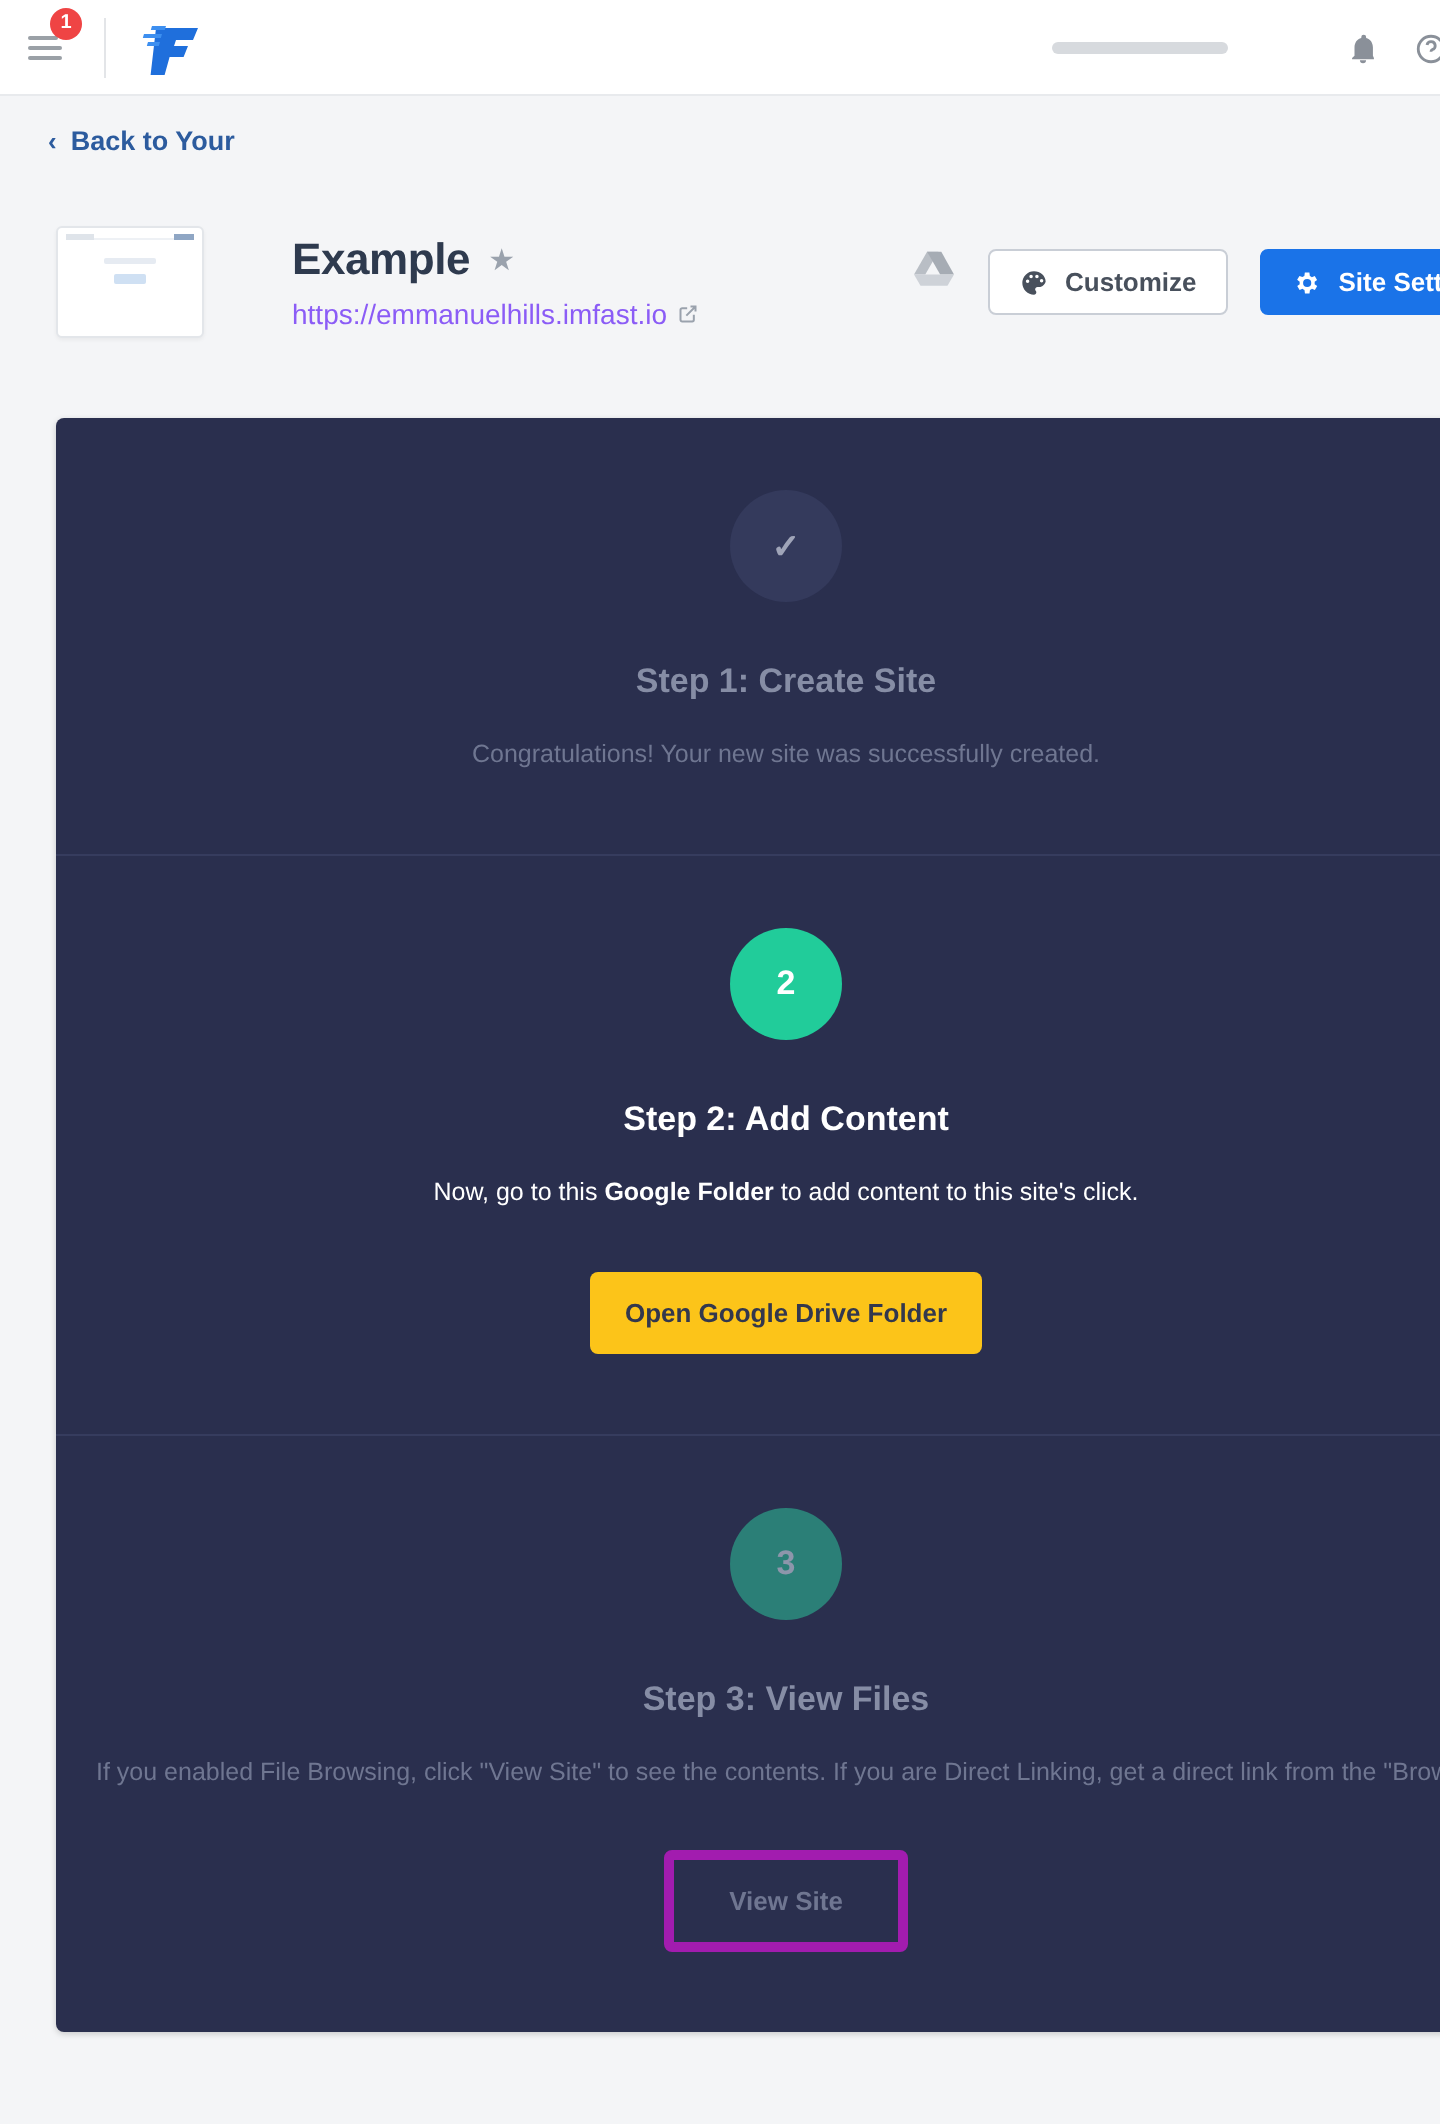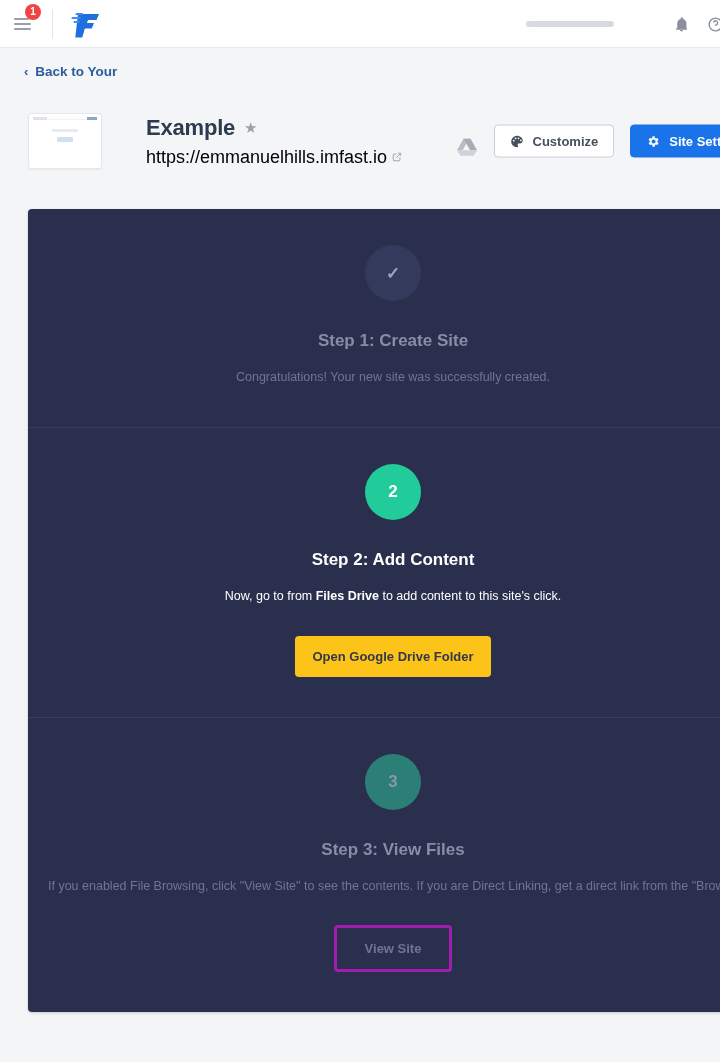--- a/index.html
+++ b/index.html
@@ -166,32 +166,32 @@
     letter-spacing: -.2px;
   }
   .star-icon { color: #9aa2ad; font-size: 15px; line-height: 1; cursor: pointer; }
   .site-url-row {
     display: flex;
     align-items: center;
     gap: 5px;
     margin-top: 6px;
   }
   .site-url {
-    font-size: 18px;
-    color: #000000;
+    font-size: 14px;
+    color: #8b5cf6;
   }
   .ext-icon { color: #9aa2ad; display: block; }
 
   .header-actions {
     position: absolute;
     right: 0;
     top: 50%;
     transform: translateY(-50%);
     display: flex;
-    align-items: flex-end;
+    align-items: flex-start;
     gap: 16px;
   }
   .drive-icon { display: block; cursor: pointer; }
   .btn {
     display: inline-flex;
     align-items: center;
     gap: 9px;
     height: 33px;
     padding: 0 15px;
     border-radius: 4px;
@@ -273,21 +273,21 @@
     font-family: "Liberation Sans", sans-serif;
   }
   .btn-ghost {
     display: inline-block;
     margin-top: 30px;
     background: transparent;
     color: #6f7691;
     font-size: 13px;
     font-weight: bold;
     padding: 13px 28px;
-    border: 3px solid #a21caf;
+    border: 5px solid #a21caf;
     border-radius: 4px;
     cursor: pointer;
     font-family: "Liberation Sans", sans-serif;
   }
 </style>
 </head>
 <body>
 
 <div class="topbar">
 
@@ -382,21 +382,21 @@
 
   <div class="step step-1">
     <div class="step-circle">✓</div>
     <div class="step-title">Step 1: Create Site</div>
     <div class="step-desc">Congratulations! Your new site was successfully created.</div>
   </div>
 
   <div class="step step-2">
     <div class="step-circle">2</div>
     <div class="step-title">Step 2: Add Content</div>
-    <div class="step-desc"><span>Now, go to from </span><b>Files Drive</b><span> to add content to this site's click.</span></div>
+    <div class="step-desc"><span>Now, go to this </span><b>Google Folder</b><span> to add content to this site's click.</span></div>
     <button class="btn-yellow">Open Google Drive Folder</button>
   </div>
 
   <div class="step step-3">
     <div class="step-circle">3</div>
     <div class="step-title">Step 3: View Files</div>
     <div class="step-desc">If you enabled File Browsing, click "View Site" to see the contents. If you are Direct Linking, get a direct link from the "Browse Files" tab.</div>
     <button class="btn-ghost">View Site</button>
   </div>
 </div>

